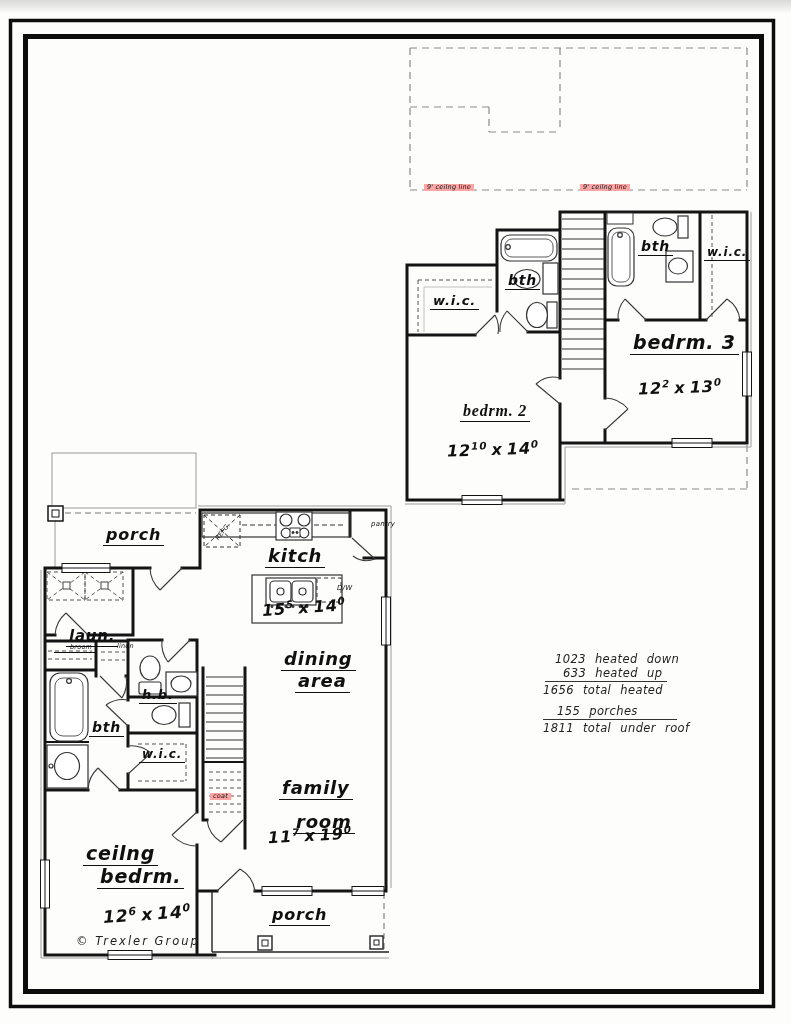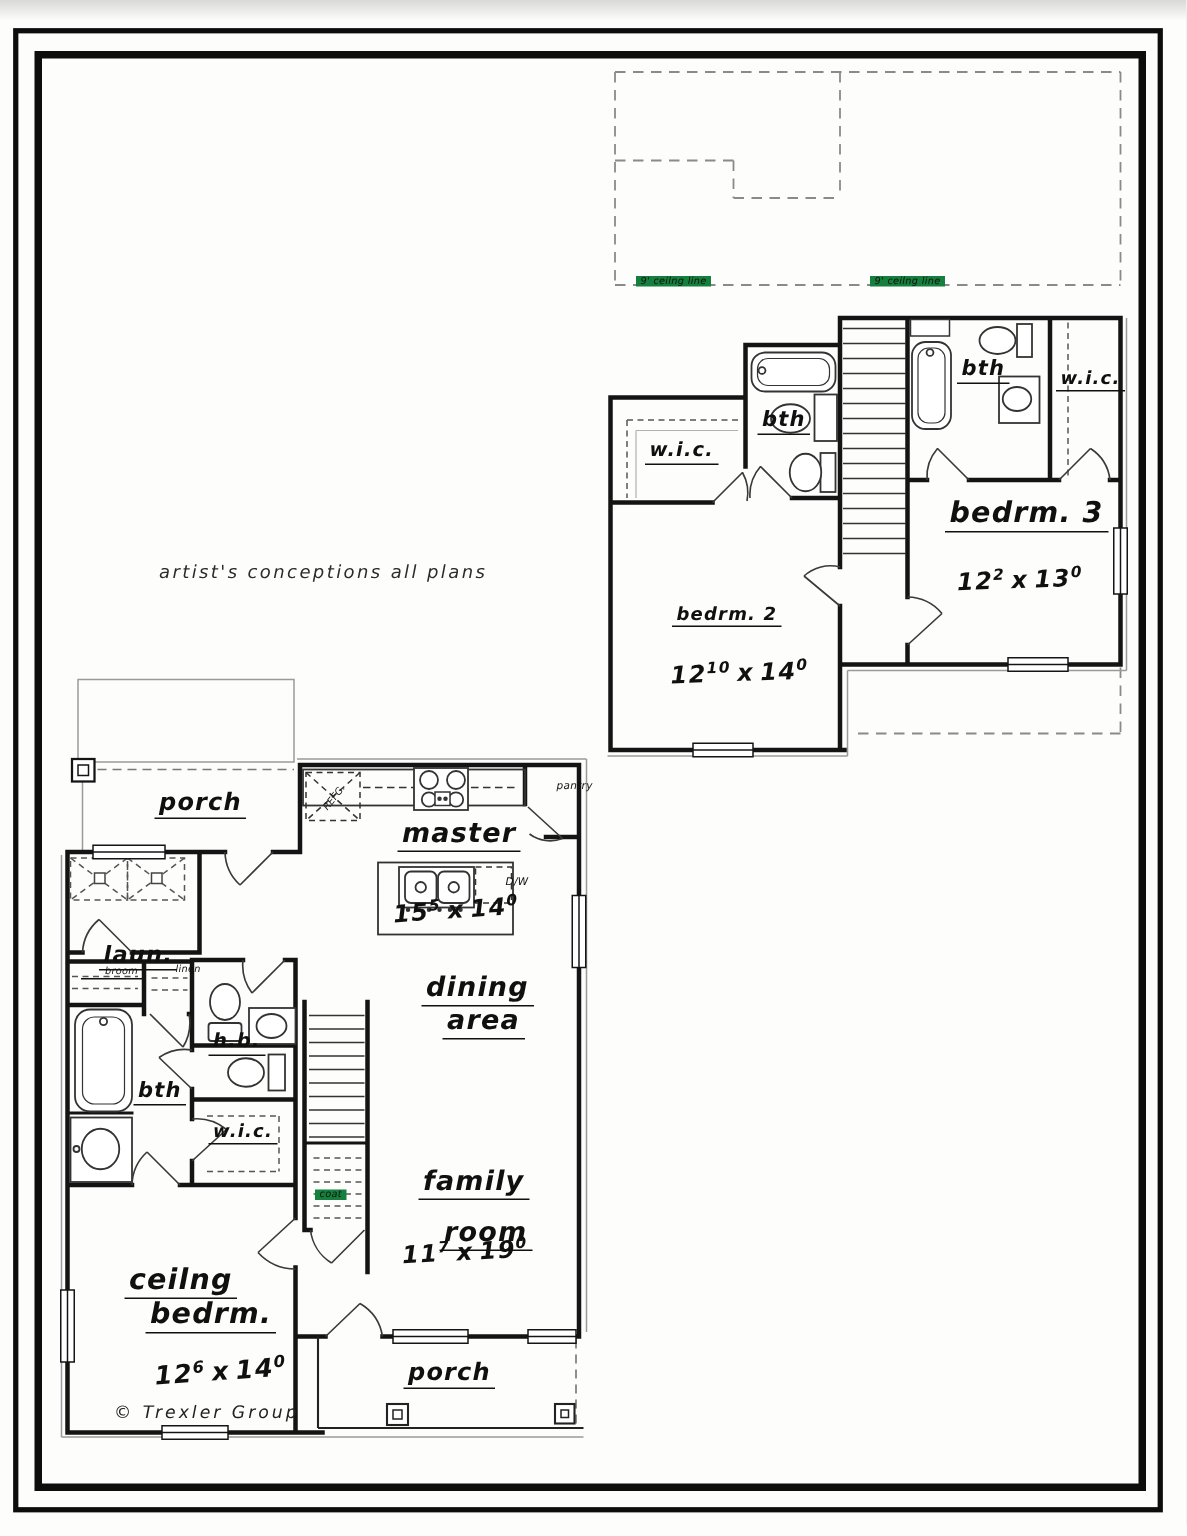--- a/index.html
+++ b/index.html
@@ -6,21 +6,21 @@
   .page{position:relative;width:791px;height:1024px;background:#fdfdfc;overflow:hidden;
         font-family:"DejaVu Sans",sans-serif;}
   .page::before{content:"";position:absolute;left:0;top:0;right:0;height:14px;
         background:linear-gradient(#d9d9d7,rgba(255,255,255,0));pointer-events:none;}
   svg.plan{position:absolute;left:0;top:0;}
   .lbl{position:absolute;font-style:italic;color:#101010;white-space:nowrap;line-height:1.05;
        letter-spacing:.8px;}
   .bold{font-weight:bold;}
   .ul{border-bottom:1.7px solid #101010;padding:0 3px 1px 3px;}
   .tiny{letter-spacing:.2px;padding-left:16px;}
-  .bgw{background:#15803d;padding:0 3px;}
+  .bgw{background:#fca5a5;padding:0 3px;}
   .note{letter-spacing:1.6px;color:#2b2b2b;line-height:1.55;}
   .dim{font-style:italic;font-weight:bold;color:#101010;letter-spacing:1px;}
   .dim sup{font-size:64%;vertical-align:6px;}
   .dimx{margin:0 4px;}
   .stats{position:absolute;font-size:11.5px;font-style:italic;color:#222;
          letter-spacing:.4px;word-spacing:5px;line-height:14px;}
   .st-i1{padding-left:12px}.st-i2{padding-left:20px}.st-i3{padding-left:14px}
   .st-gap{margin-top:7px}
   .st-rule{border-top:1.3px solid #333;width:122px;margin:1px 0 1px 2px;height:0;}
   .st-rule2{width:134px;margin-left:0;}
@@ -242,44 +242,43 @@
   <g fill="none" stroke="#222" stroke-width="1.4">
     <path d="M212,891 V952 M212,952 H389"></path>
     <rect x="258" y="936" width="14" height="14" fill="#fff"></rect>
     <rect x="262" y="940" width="6" height="6" stroke-width="1"></rect>
     <rect x="370" y="936" width="13" height="13" fill="#fff"></rect>
     <rect x="374" y="940" width="5" height="5" stroke-width="1"></rect>
   </g>
 </svg>
 
 <div class="lbl note" style="left:106px;top:372px;font-size:12px;">
-  <div>artist's conceptions all plans</div>
 </div>
 
 <span class="lbl tiny bgw" style="left:424px;top:184px;font-size:6.5px;">9' ceilng line</span>
 <span class="lbl tiny bgw" style="left:580px;top:184px;font-size:6.5px;">9' ceilng line</span>
 
 <span class="lbl bold ul" style="left:430px;top:294px;font-size:13px;">w.i.c.</span>
 <span class="lbl bold ul" style="left:505px;top:273px;font-size:14px;">bth</span>
 <span class="lbl bold ul" style="left:638px;top:239px;font-size:14px;">bth</span>
 <span class="lbl bold ul" style="left:704px;top:246px;font-size:12px;">w.i.c.</span>
 
-<span class="lbl bold ul" style="left:448px;top:403px;font-size:12px;">bedrm. 2</span>
+<span class="lbl bold ul" style="left:460px;top:403px;font-size:16px;font-family:Liberation Serif, serif;">bedrm. 2</span>
 <span class="lbl dim" style="left:447px;top:440px;font-size:16px;transform:rotate(-2deg);">
   <span>12</span><sup>10</sup><span class="dimx">x</span><span>14</span><sup>0</sup>
 </span>
 
 <span class="lbl bold ul" style="left:630px;top:333px;font-size:19px;">bedrm. 3</span>
 <span class="lbl dim" style="left:638px;top:378px;font-size:16px;transform:rotate(-2deg);">
   <span>12</span><sup>2</sup><span class="dimx">x</span><span>13</span><sup>0</sup>
 </span>
 
 <span class="lbl bold ul" style="left:103px;top:527px;font-size:16px;">porch</span>
 
-<span class="lbl bold ul" style="left:265px;top:547px;font-size:18px;">master</span>
+<span class="lbl bold ul" style="left:265px;top:547px;font-size:18px;">kitch</span>
 <span class="lbl dim" style="left:262px;top:598px;font-size:16px;transform:rotate(-4deg);">
   <span>15</span><sup>5</sup><span class="dimx">x</span><span>14</span><sup>0</sup>
 </span>
 
 <span class="lbl tiny" style="left:355px;top:521px;font-size:7px;">pantry</span>
 <span class="lbl tiny" style="left:321px;top:585px;font-size:7px;">D/W</span>
 
 <span class="lbl bold ul" style="left:66px;top:629px;font-size:15px;">laun.</span>
 <span class="lbl tiny ul" style="left:54px;top:644px;font-size:6.5px;border-bottom-width:1px;">broom</span>
 <span class="lbl tiny" style="left:101px;top:643px;font-size:6.5px;">linen</span>
@@ -300,14 +299,23 @@
 <span class="lbl bold ul" style="left:83px;top:844px;font-size:19px;">ceilng</span>
 <span class="lbl bold ul" style="left:97px;top:867px;font-size:19px;">bedrm.</span>
 <span class="lbl dim" style="left:103px;top:905px;font-size:17px;transform:rotate(-4deg);">
   <span>12</span><sup>6</sup><span class="dimx">x</span><span>14</span><sup>0</sup>
 </span>
 
 <span class="lbl cpy" style="left:76px;top:935px;font-size:11.5px;font-style:italic;">© Trexler Group</span>
 
 <span class="lbl bold ul" style="left:269px;top:907px;font-size:16px;">porch</span>
 
-
+<div class="stats" style="left:543px;top:652px;">
+  <div class="st-i1">1023 heated down</div>
+  <div class="st-i2">633 heated up</div>
+  <div class="st-rule"></div>
+  <div>1656 total heated</div>
+  <div class="st-i3 st-gap">155 porches</div>
+  <div class="st-rule st-rule2"></div>
+  <div>1811 total under roof</div>
 </div>
 
+</div>
+
 </body></html>

